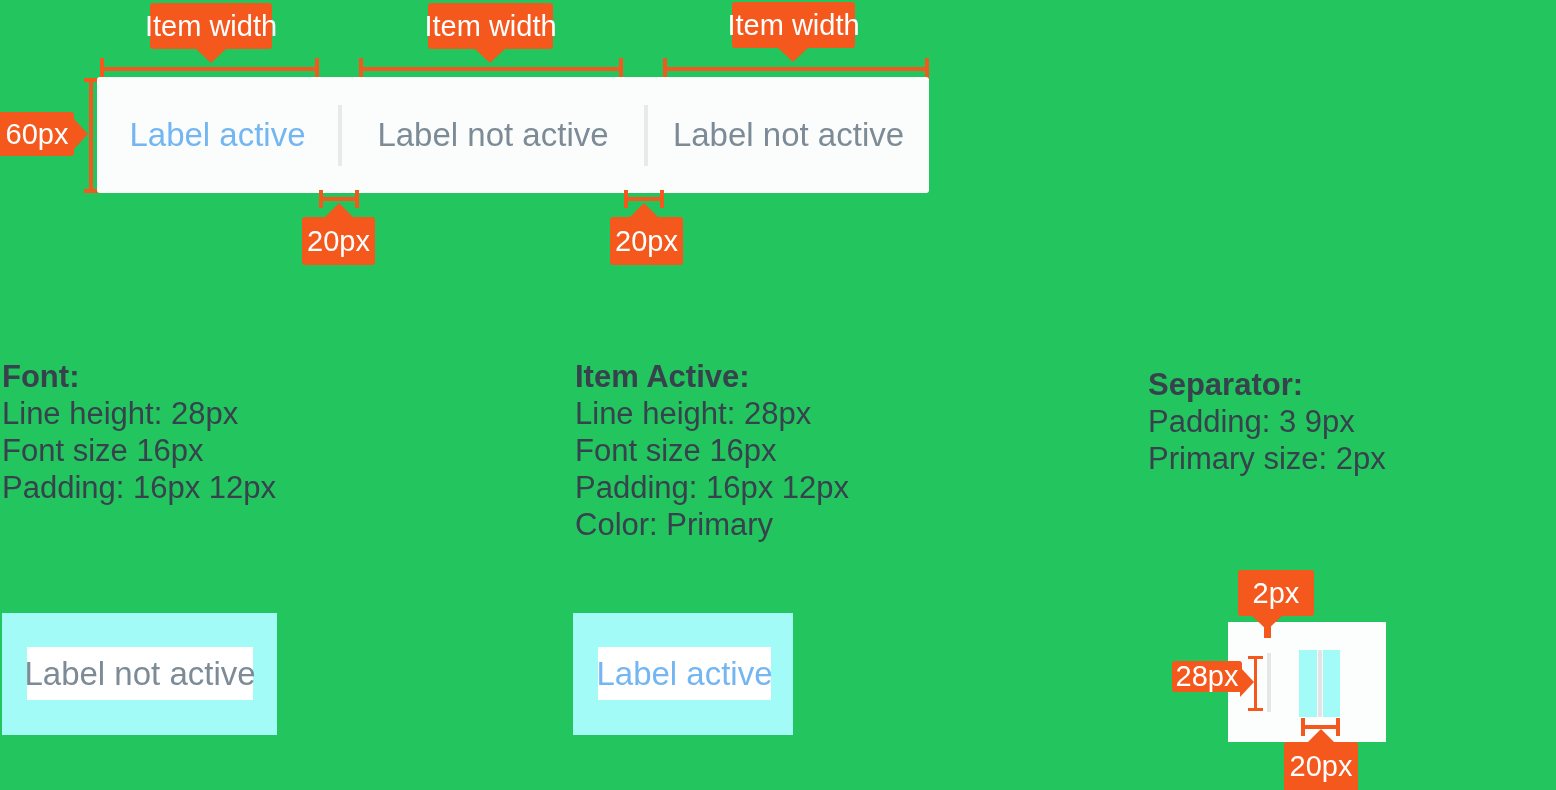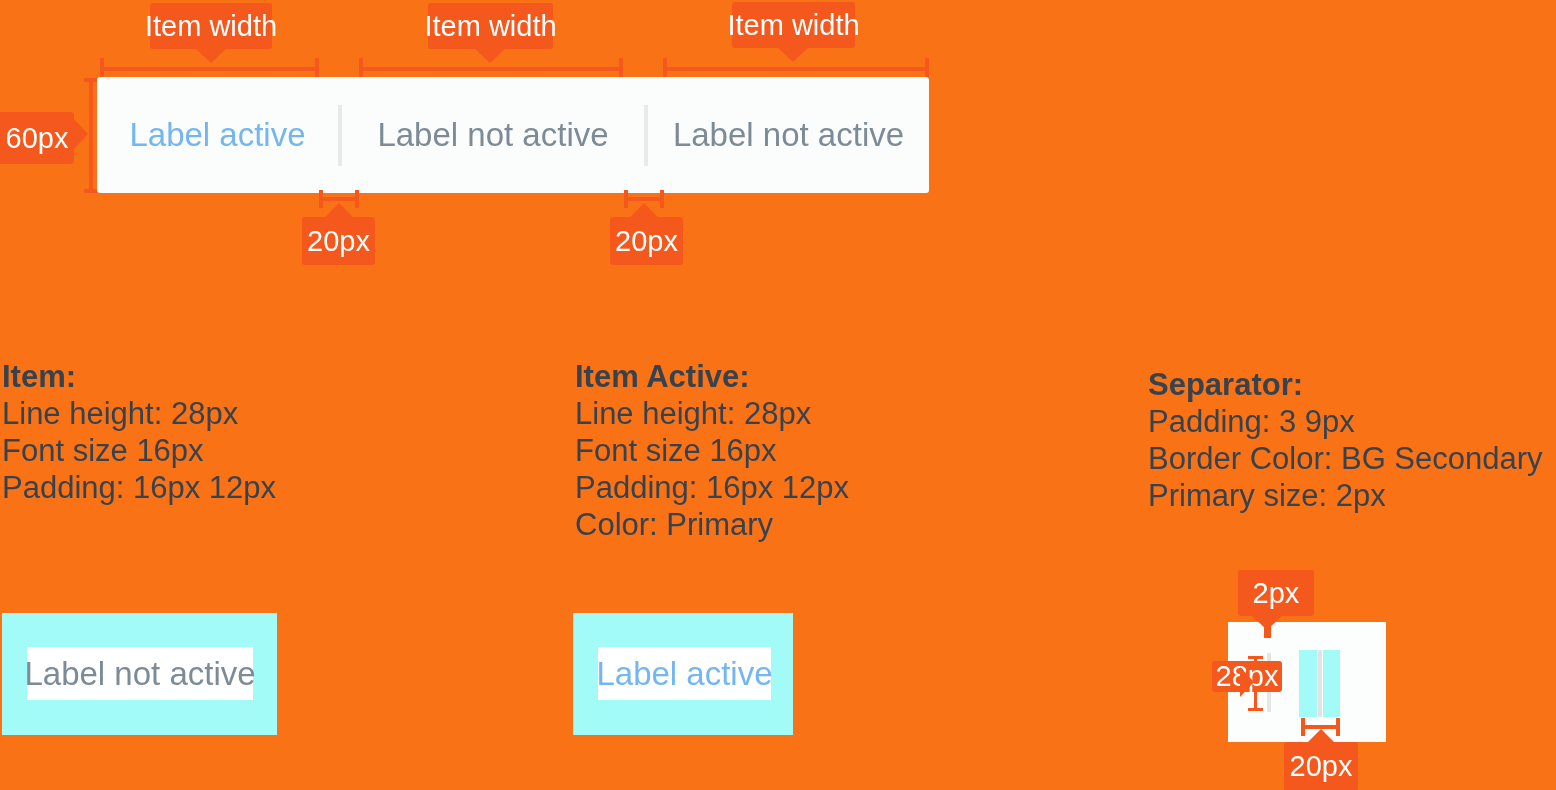--- a/index.html
+++ b/index.html
@@ -7,21 +7,21 @@
     --blue:#73B6F1;
     --gray:#7C8B96;
     --dark:#37424D;
     --cyan:#A3FBF7;
     --barbg:#FBFDFD;
     --sep:#E7EAEB;
     --demoline:#E6E6E6;
   }
   html,body{margin:0;padding:0;background:#000;}
   .canvas{
-    position:relative;width:1556px;height:790px;background:#f97316;overflow:hidden;
+    position:relative;width:1556px;height:790px;background:#22c55e;overflow:hidden;
     font-family:"Liberation Sans", sans-serif;
   }
   .abs{position:absolute;}
   
   .tag{
     position:absolute;background:var(--orange);color:#fff;
     display:flex;align-items:center;justify-content:center;
     border-radius:3px;font-size:29px;white-space:nowrap;
   }
   .tri{position:absolute;width:0;height:0;}
@@ -78,21 +78,21 @@
 
   <div class="tag" style="left:732px;top:2px;width:123px;height:46px;">
     <span>Item width</span>
   </div>
   <div class="tri tri-down" style="left:777px;top:47px;"></div>
 
   <div class="hline" style="left:100px;top:67px;width:219px;"></div>
   <div class="hline" style="left:359px;top:67px;width:264px;"></div>
   <div class="hline" style="left:663px;top:67px;width:266px;"></div>
 
-  <div class="tag" style="left:0px;top:112px;width:74px;height:52px;border-radius:0 3px 3px 0;">
+  <div class="tag" style="left:0px;top:112px;width:74px;height:44px;border-radius:0 3px 3px 0;">
     <span>60px</span>
   </div>
   <div class="tri tri-right" style="left:74px;top:119px;"></div>
   <div class="vline" style="left:89px;top:78px;height:115px;"></div>
 
   <div class="bar">
     <div class="bar-cell lbl-active" style="width:241px;">
       <span>Label active</span>
     </div>
     <div class="bar-sep"></div>
@@ -111,38 +111,37 @@
     <span>20px</span>
   </div>
 
   <div class="hline small" style="left:624px;top:197px;width:40px;"></div>
   <div class="tri tri-up" style="left:629px;top:203px;"></div>
   <div class="tag" style="left:610px;top:217px;width:73px;height:48px;">
     <span>20px</span>
   </div>
 
   <div class="spec" style="left:2px;top:358px;">
-    <div class="t">Item:</div>
+    <div class="t">Font:</div>
     <div>Line height: 28px</div>
     <div>Font size 16px</div>
     <div>Padding: 16px 12px</div>
   </div>
 
   <div class="spec" style="left:575px;top:358px;">
     <div class="t">Item Active:</div>
     <div>Line height: 28px</div>
     <div>Font size 16px</div>
     <div>Padding: 16px 12px</div>
     <div>Color: Primary</div>
   </div>
 
   <div class="spec" style="left:1148px;top:366px;">
     <div class="t">Separator:</div>
     <div>Padding: 3 9px</div>
-    <div>Border Color: BG Secondary</div>
     <div>Primary size: 2px</div>
   </div>
 
   <div class="demo" style="left:2px;top:613px;width:275px;height:122px;">
     <div class="demo-inner lbl-inactive" style="left:25px;top:34px;width:226px;height:53px;">
       <span>Label not active</span>
     </div>
   </div>
 
   <div class="demo" style="left:573px;top:613px;width:220px;height:122px;">
@@ -155,21 +154,21 @@
 
   <div class="tag" style="left:1238px;top:570px;width:76px;height:46px;">
     <span>2px</span>
   </div>
   <div class="tri tri-down" style="left:1251px;top:615px;"></div>
   <div class="abs" style="left:1264px;top:624px;width:7px;height:14px;background:var(--orange);"></div>
 
   <div class="abs" style="left:1267px;top:653px;width:4px;height:59px;background:var(--demoline);"></div>
   <div class="vline small" style="left:1254px;top:656px;height:55px;"></div>
 
-  <div class="tag" style="left:1212px;top:661px;width:70px;height:31px;">
+  <div class="tag" style="left:1172px;top:661px;width:70px;height:31px;">
     <span>28px</span>
   </div>
   <div class="tri tri-right" style="left:1240px;top:667px;"></div>
 
   <div class="abs" style="left:1299px;top:650px;width:18px;height:67px;background:var(--cyan);"></div>
   <div class="abs" style="left:1318px;top:650px;width:4px;height:67px;background:#E3E3E3;"></div>
   <div class="abs" style="left:1323px;top:650px;width:17px;height:67px;background:var(--cyan);"></div>
 
   <div class="hline small" style="left:1301px;top:725px;width:39px;"></div>
   <div class="tri tri-up" style="left:1306px;top:729px;"></div>

